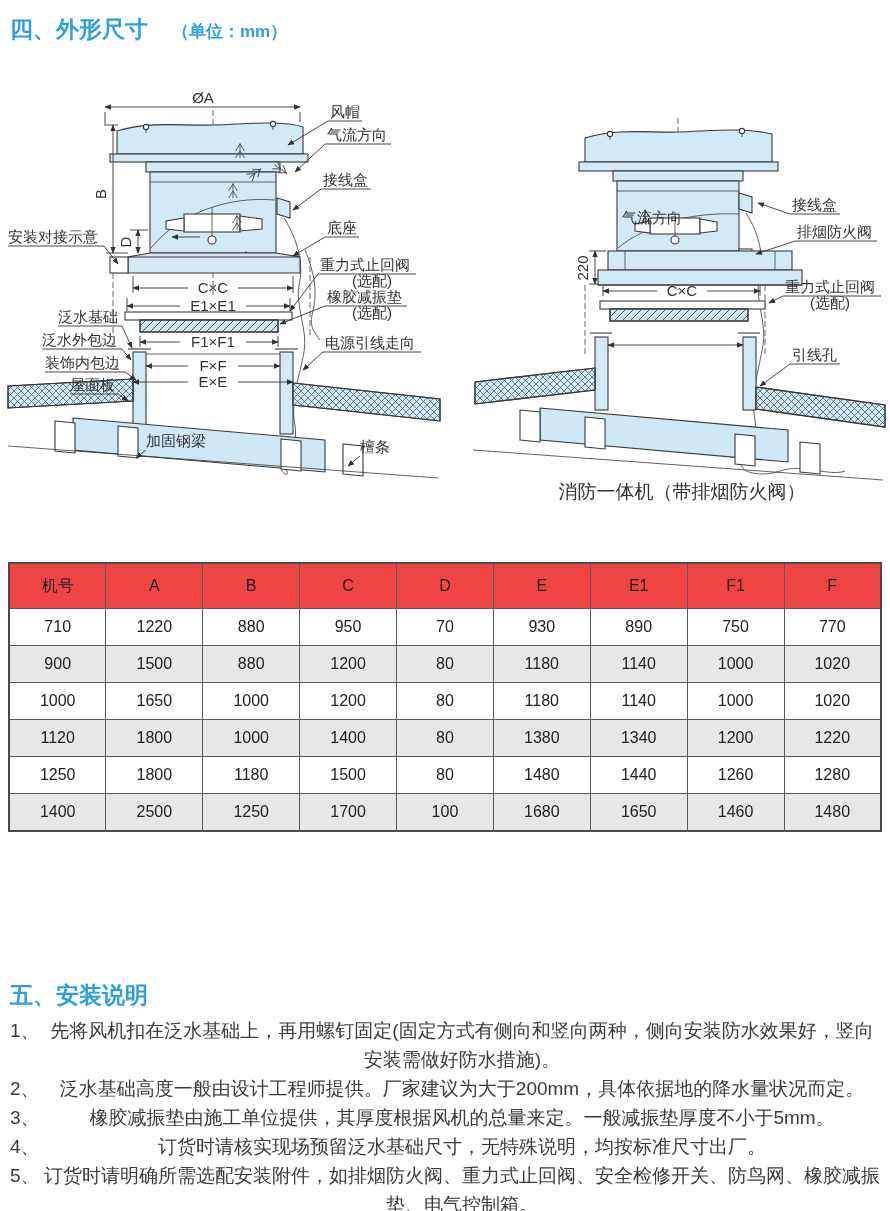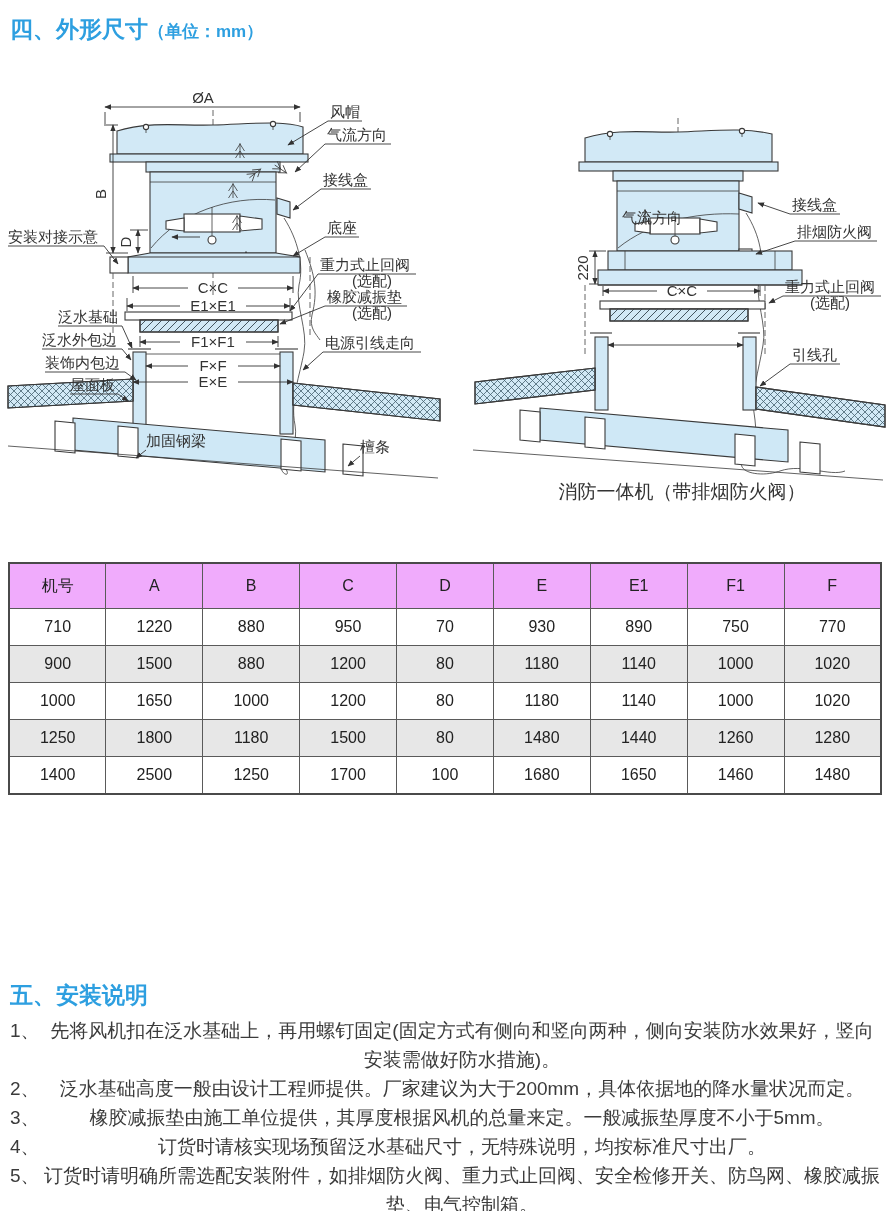--- a/index.html
+++ b/index.html
@@ -1,39 +1,39 @@
 <!DOCTYPE html>
 <html><head>
 <meta charset="utf-8">
 <style>
   html,body{margin:0;padding:0;background:#fff;}
   .page{position:relative;width:890px;height:1211px;background:#fff;overflow:hidden;
         font-family:"Liberation Sans",sans-serif;color:#3a3a3a;}
   .sec-title{position:absolute;left:10px;color:#2d9fe0;font-weight:bold;font-size:23px;white-space:nowrap;}
-  .sec-title .unit{font-size:17px;font-weight:bold;}
+  .sec-title .unit{font-size:17px;font-weight:bold;margin-left:24px;}
   #title4{top:14px;}
   #title5{top:980px;text-align:center;}
   .diagram{position:absolute;top:90px;}
   #diagL{left:0;}
   #diagR{left:445px;}
   svg text{font-family:"Liberation Sans",sans-serif;font-size:15px;fill:#333;}
   svg text.dimt{font-size:15px;}
   svg text.cap{font-size:19px;}
   .ln{stroke:#3a3a3a;stroke-width:1.1;fill:none;}
   .thin{stroke-width:0.8;}
   .fb{fill:#d2e9f6;stroke:#3a3a3a;stroke-width:1.1;}
   .wh{fill:#fff;stroke:#3a3a3a;stroke-width:1.1;}
   .dsh{stroke:#555;stroke-width:0.9;stroke-dasharray:6 3;fill:none;}
   .dim{stroke:#333;stroke-width:0.9;fill:none;}
   .lead{stroke:#333;stroke-width:0.9;fill:none;}
   #spec-table{position:absolute;left:8px;top:562px;width:874px;border-collapse:collapse;
               table-layout:fixed;border:2px solid #4a4a4a;}
   #spec-table th,#spec-table td{border:1px solid #5a5a5a;text-align:center;font-size:16px;
               color:#222;font-weight:normal;padding:0;}
-  #spec-table th{background:#f0abfc;height:44px;}
+  #spec-table th{background:#ef4444;height:44px;}
   #spec-table td{height:36px;background:#fff;}
   #spec-table tbody tr:nth-child(even) td{background:#e7e7e7;}
   #install-list{position:absolute;left:10px;top:1016px;width:872px;}
   .inst{display:flex;font-size:19px;line-height:29px;color:#3b3b3b;}
   .inst .num{flex:0 0 32px;}
   .inst .txt{flex:1;text-align:center;}
 </style>
 </head>
 <body>
 
@@ -363,20 +363,31 @@
         <tr>
           <td>1000</td>
           <td>1650</td>
           <td>1000</td>
           <td>1200</td>
           <td>80</td>
           <td>1180</td>
           <td>1140</td>
           <td>1000</td>
           <td>1020</td>
+        </tr>
+        <tr>
+          <td>1120</td>
+          <td>1800</td>
+          <td>1000</td>
+          <td>1400</td>
+          <td>80</td>
+          <td>1380</td>
+          <td>1340</td>
+          <td>1200</td>
+          <td>1220</td>
         </tr>
         <tr>
           <td>1250</td>
           <td>1800</td>
           <td>1180</td>
           <td>1500</td>
           <td>80</td>
           <td>1480</td>
           <td>1440</td>
           <td>1260</td>

